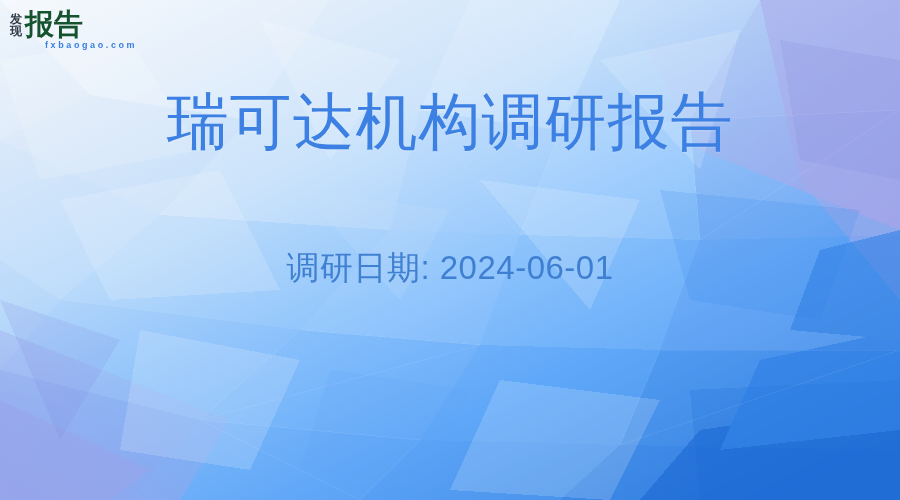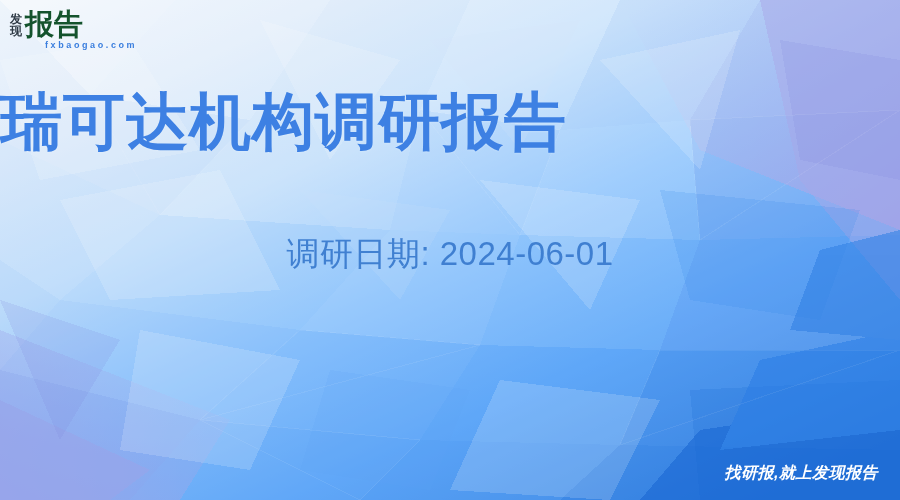--- a/index.html
+++ b/index.html
@@ -70,34 +70,35 @@
     font-family: "Liberation Sans", "DejaVu Sans", sans-serif;
     margin-left: 34px;
   }
 
   
   .title {
     position: absolute;
     left: 0;
     top: 88px;
     width: 900px;
+    text-align: center;
     font-size: 62px;
-    font-weight: 700;
+    font-weight: 400;
     color: #3d80e3;
     letter-spacing: 1px;
     line-height: 1.1;
     z-index: 5;
     text-shadow: 0 1px 2px rgba(255,255,255,0.18);
   }
 
   
   .subtitle {
     position: absolute;
     left: 0;
-    top: 232px;
+    top: 246px;
     width: 900px;
     text-align: center;
     font-size: 33px;
     font-weight: 400;
     color: #3b7ccf;
     letter-spacing: 0.5px;
     z-index: 5;
     opacity: 0.95;
   }
 
@@ -224,15 +225,14 @@
       </div>
       <div class="logo-main">报告</div>
     </div>
     <div class="logo-url">fxbaogao.com</div>
   </div>
 
   <div class="title">瑞可达机构调研报告</div>
 
   <div class="subtitle">调研日期: 2024-06-01</div>
 
-  <div class="footer-slogan">找研报,就上发现报告</div>
 
 </div>
 
 </body></html>

